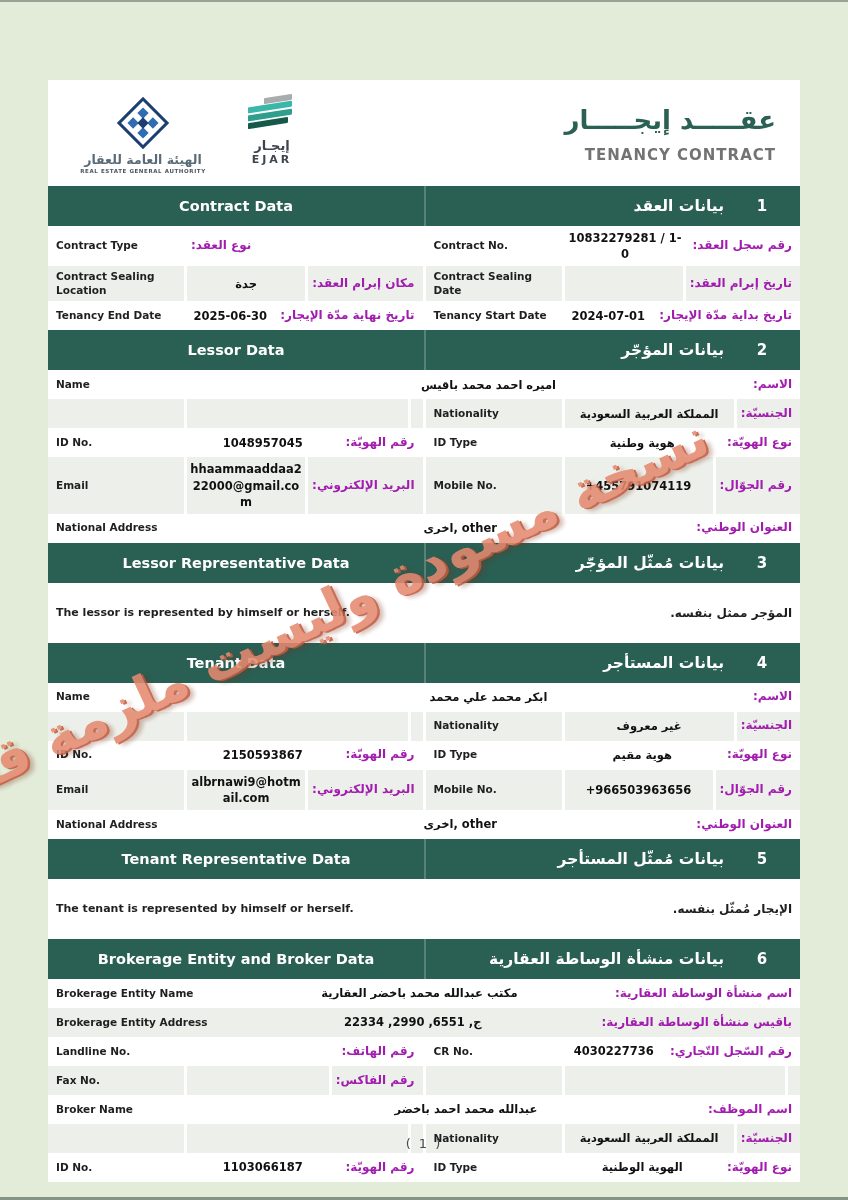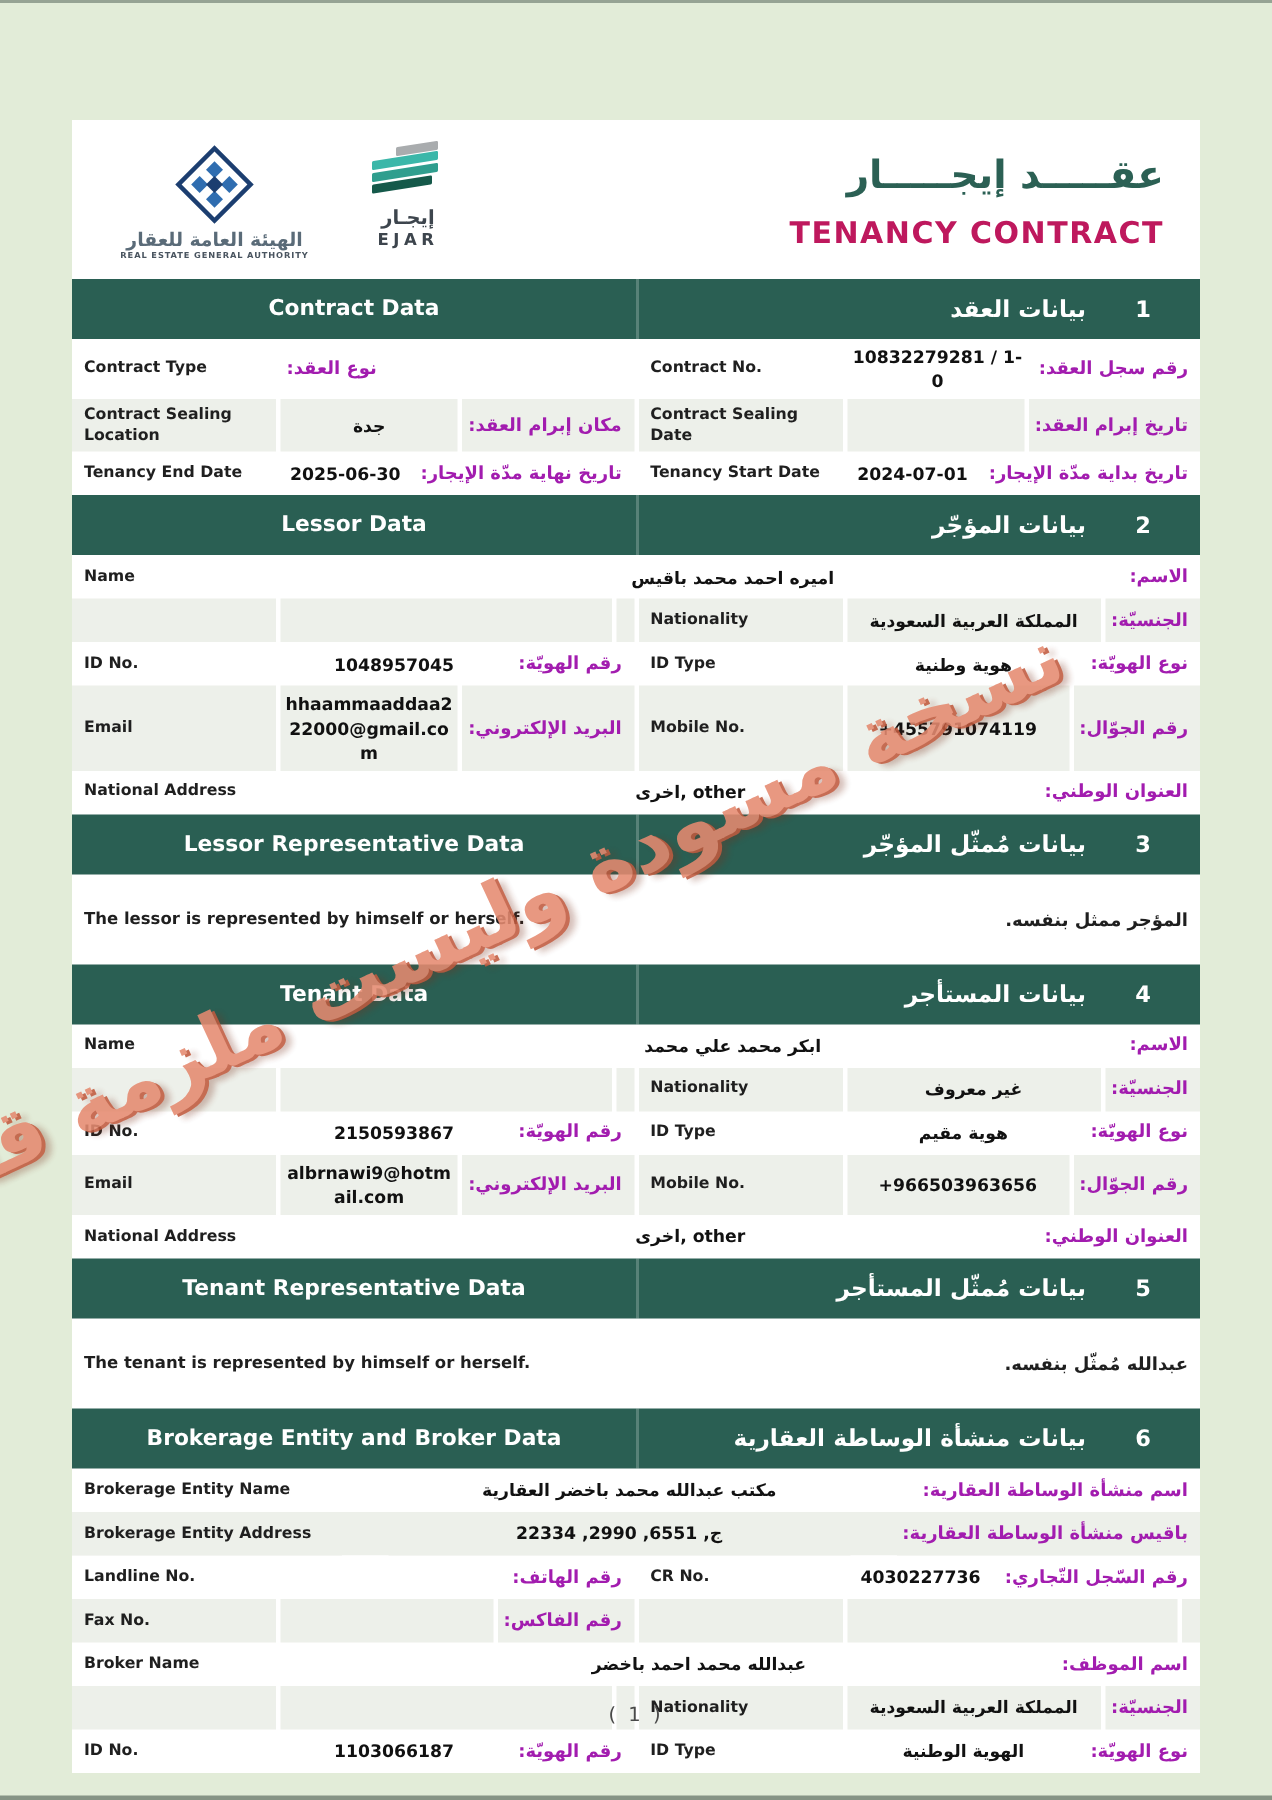--- a/index.html
+++ b/index.html
@@ -27,21 +27,21 @@
   .ejar-stripes{width:48px;height:40px;display:flex;flex-direction:column;align-items:flex-start;}
   .ejar-stripes i{display:block;height:6px;margin-bottom:2px;transform:skewY(-9deg);border-radius:1px;}
   .ejar-stripes .s1{background:#a9acae;width:28px;margin-left:16px;}
   .ejar-stripes .s2{background:#3bb7a9;width:44px;}
   .ejar-stripes .s3{background:#2f9e8e;width:44px;}
   .ejar-stripes .s4{background:#15594a;width:40px;}
   .ejar .ar-name{font-size:13px;font-weight:bold;color:#3d454d;direction:rtl;margin-top:2px;}
   .ejar .en-name{font-size:11px;font-weight:bold;color:#3d454d;letter-spacing:3px;}
   .doc-titles{text-align:right;}
   .title-ar{font-size:26px;font-weight:bold;color:#2b6054;direction:rtl;line-height:1.1;}
-  .title-en{font-size:20px;font-weight:bold;color:#be185d;letter-spacing:1px;margin-top:12px;}
+  .title-en{font-size:15px;font-weight:bold;color:#737373;letter-spacing:1px;margin-top:12px;}
 
   
   .sh{position:relative;display:flex;background:#2a5f53;color:#fff;min-height:40px;align-items:stretch;}
   .sh::after{content:"";position:absolute;left:50%;top:0;bottom:0;width:2px;background:rgba(255,255,255,.22);}
   .shl{flex:1;display:flex;align-items:center;justify-content:center;font-size:14.5px;font-weight:bold;border-radius:19px;}
   .shr{flex:1;display:flex;align-items:center;justify-content:flex-end;}
   .sh-ar{font-size:15.5px;font-weight:bold;direction:rtl;}
   .sh-num{width:76px;text-align:center;font-size:15px;font-weight:bold;}
 
   
@@ -278,21 +278,21 @@
 
   <div class="sh">
     <div class="shl">Tenant Representative Data</div>
     <div class="shr">
       <span class="sh-ar">بيانات مُمثّل المستأجر</span>
       <span class="sh-num">5</span>
     </div>
   </div>
   <div class="stm">
     <span class="stm-en">The tenant is represented by himself or herself.</span>
-    <span class="stm-ar">عبدالله مُمثّل بنفسه.</span>
+    <span class="stm-ar">الإيجار مُمثّل بنفسه.</span>
   </div>
 
   <div class="sh">
     <div class="shl">Brokerage Entity and Broker Data</div>
     <div class="shr">
       <span class="sh-ar">بيانات منشأة الوساطة العقارية</span>
       <span class="sh-num">6</span>
     </div>
   </div>
   <div class="full">

